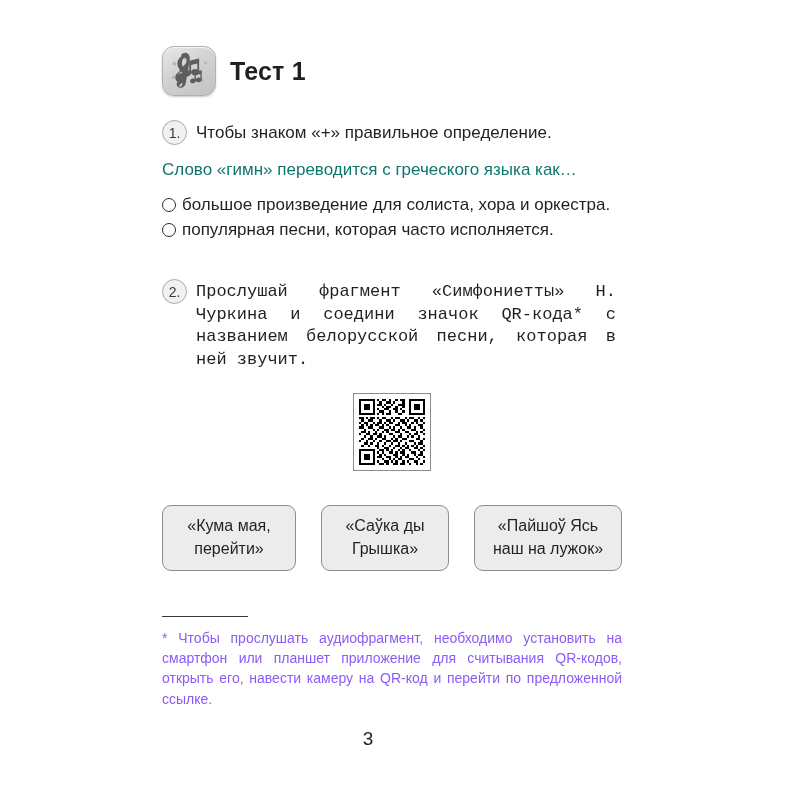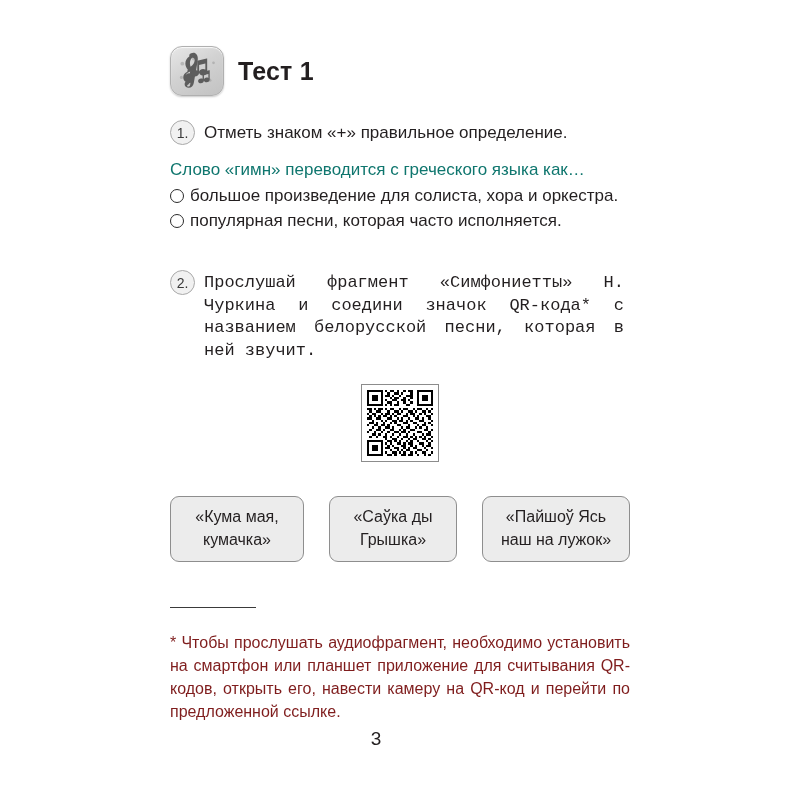--- a/index.html
+++ b/index.html
@@ -11,21 +11,21 @@
     width: 800px;
     height: 800px;
     font-family: "Liberation Sans", "DejaVu Sans", sans-serif;
     color: #231f20;
     position: relative;
     overflow: hidden;
   }
 
   .page {
     position: absolute;
-    left: 8px; top: 0;
+    left: 0; top: 0;
     width: 736px;
     height: 800px;
   }
 
   .content {
     position: absolute;
     left: 162px;
     top: 42px;
     width: 460px;
   }
@@ -94,21 +94,21 @@
   }
 
   .lead {
     margin-top: 14px;
     font-size: 17px;
     line-height: 1.3;
     color: #0f766e;
   }
 
   
-  .options { margin-top: 4px; }
+  .options { margin-top: 13px; }
   .option {
     display: flex;
     align-items: flex-start;
     gap: 6px;
     margin-bottom: 2px;
   }
   .radio {
     flex: 0 0 auto;
     width: 14px;
     height: 14px;
@@ -176,25 +176,25 @@
   .answer-btn.b2 { width: 128px; }
 
   
   .footnote-rule {
     margin-top: 45px;
     width: 86px;
     height: 1.4px;
     background: #3a3a3a;
   }
   .footnote {
-    margin-top: 23px;
+    margin-top: 11px;
     width: 460px;
-    font-size: 16px;
+    font-size: 14px;
     line-height: 1.45;
-    color: #7f1d1d;
+    color: #8b5cf6;
     text-align: justify;
   }
 
   .page-number {
     position: absolute;
     left: 0;
     right: 0;
     top: 728px;
     text-align: center;
     font-size: 19px;
@@ -223,21 +223,21 @@
             <path d="M35.6 10.4l-10.3 2.4v10.6c-.7-.4-1.5-.6-2.4-.6-2.5 0-4.5 1.6-4.5 3.7s1.8 3.6 4.1 3.6c2.6 0 4.8-1.8 4.8-4.2v-8.4l6.8-1.6v6.4c-.7-.4-1.5-.6-2.4-.6-2.5 0-4.5 1.6-4.5 3.7s1.8 3.6 4.1 3.6c2.6 0 4.8-1.8 4.8-4.2V10.4z" transform="translate(1,0)"></path>
             <path d="M42.3 27.2l-7.2 1.7v7.6c-.5-.3-1.1-.4-1.7-.4-1.8 0-3.2 1.2-3.2 2.7s1.3 2.6 3 2.6c1.9 0 3.4-1.3 3.4-3v-6.1l4.8-1.1v4.3c-.5-.3-1.1-.4-1.7-.4-1.8 0-3.2 1.2-3.2 2.7s1.3 2.6 3 2.6c1.9 0 3.4-1.3 3.4-3v-10.2z" transform="translate(-3,-4)"></path>
           </g>
         </svg>
       </div>
       <div class="test-title">Тест 1</div>
     </div>
 
     <div class="question q1">
       <div class="num-badge">1.</div>
-      <div class="q-text">Отметь знаком «+» правильное определение.</div>
+      <div class="q-text">Чтобы знаком «+» правильное определение.</div>
     </div>
 
     <div class="lead">Слово «гимн» переводится с греческого языка как…</div>
 
     <div class="options">
       <div class="option">
         <div class="radio"></div>
         <div class="option-text justify">большое произведение для солиста, хора и оркестра.</div>
       </div>
       <div class="option">
@@ -482,21 +482,21 @@
               <rect x="18" y="28" width="2" height="1"></rect>
               <rect x="22" y="28" width="1" height="1"></rect>
               <rect x="25" y="28" width="1" height="1"></rect>
               <rect x="27" y="28" width="1" height="1"></rect>
           </g>
         </svg>
       </div>
     </div>
 
     <div class="answers">
-      <div class="answer-btn b0">«Кума мая, кумачка»</div>
+      <div class="answer-btn b0">«Кума мая, перейти»</div>
       <div class="answer-btn b2">«Саўка ды Грышка»</div>
       <div class="answer-btn b1">«Пайшоў Ясь наш на лужок»</div>
     </div>
 
     <div class="footnote-rule"></div>
     <div class="footnote">* Чтобы прослушать аудиофрагмент, необходимо установить на смартфон или планшет приложение для считывания QR-кодов, открыть его, навести камеру на QR-код и перейти по предложенной ссылке.</div>
 
   </div>
 
   <div class="page-number">3</div>

